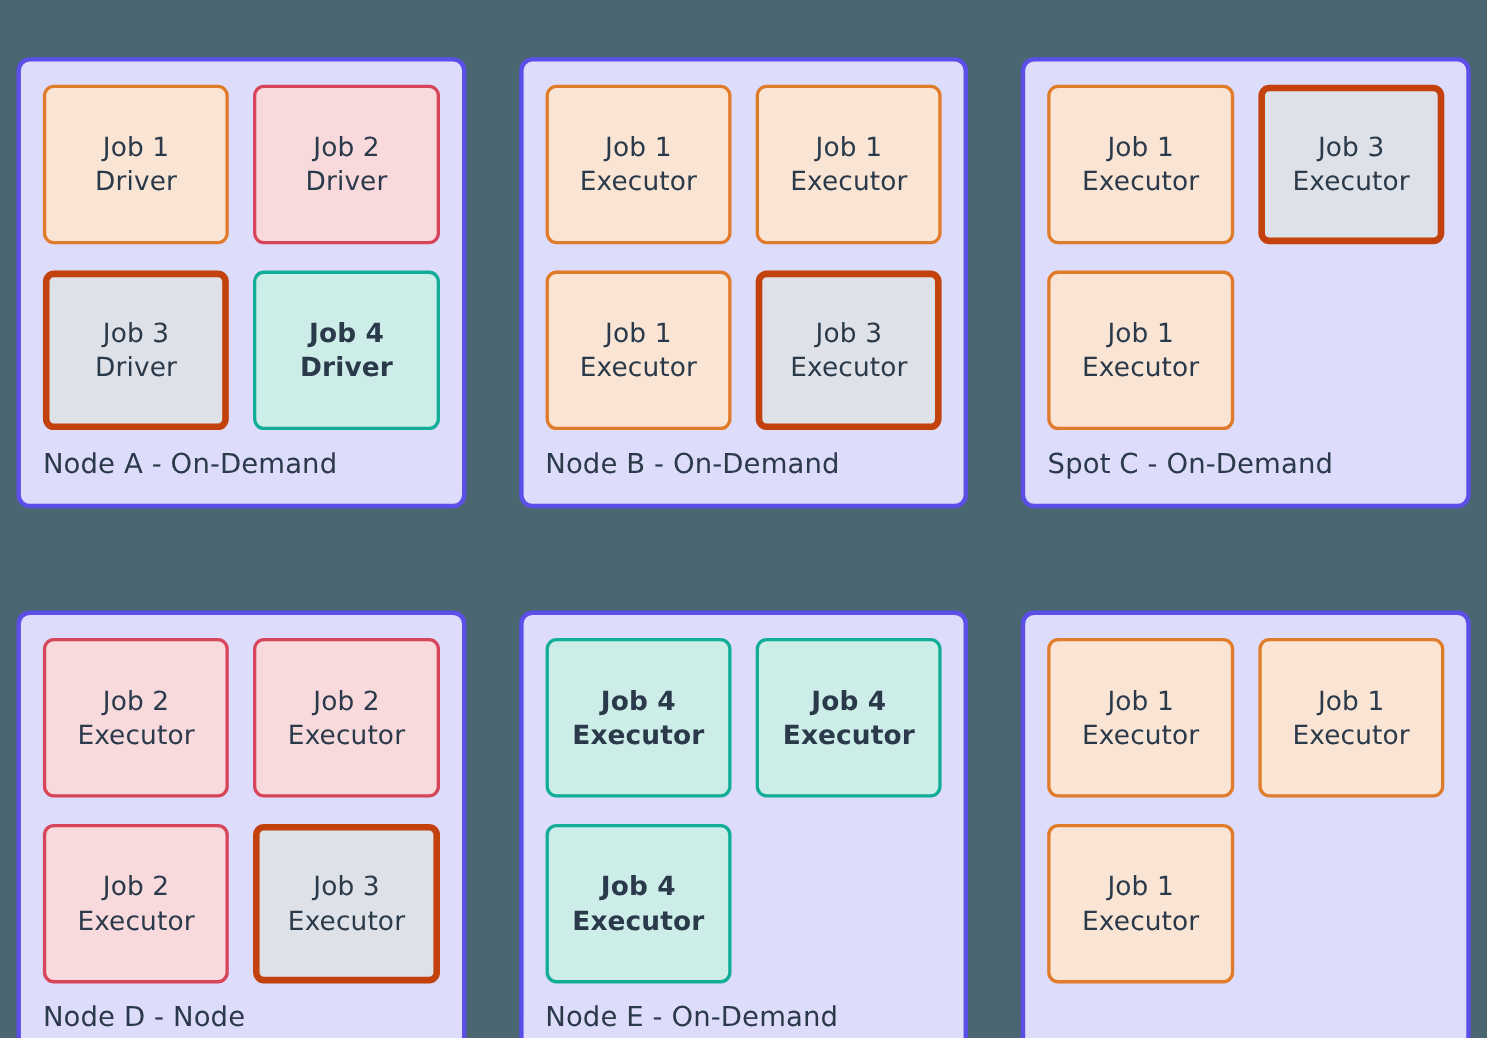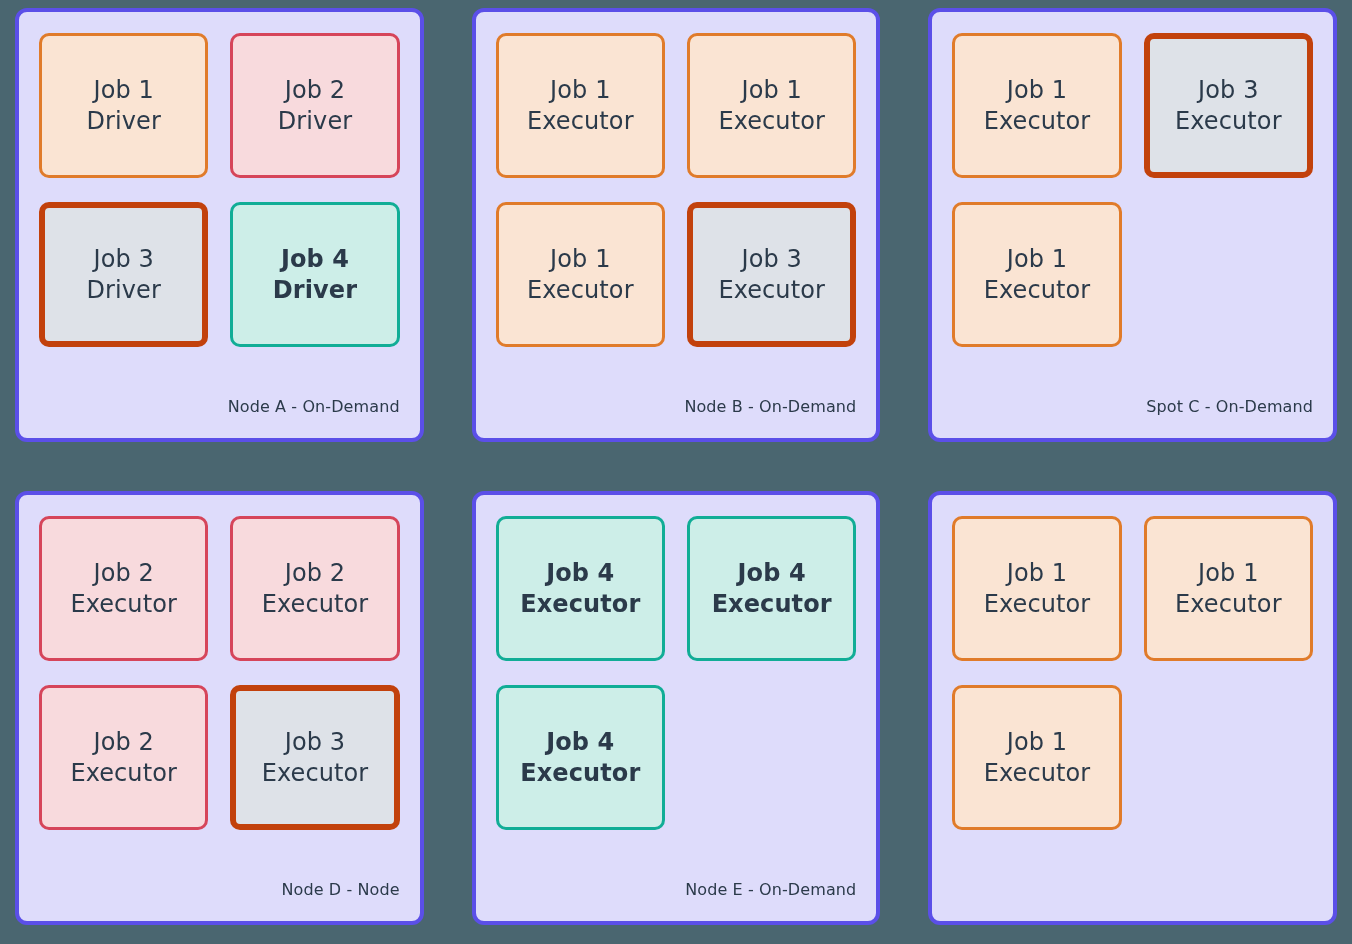--- a/index.html
+++ b/index.html
@@ -28,20 +28,21 @@
 
   .node {
     box-sizing: border-box;
     border: 4px solid #5b4fe8;
     border-radius: 12px;
     background: #dedcfb;
     display: flex;
     flex-direction: column;
     padding: 21px 20px 0 20px;
     position: relative;
+    margin-top: 44px;
   }
 
   .slot-grid {
     display: grid;
     grid-template-columns: repeat(2, 1fr);
     grid-template-rows: repeat(2, 145px);
     column-gap: 22px;
     row-gap: 24px;
   }
 
@@ -69,22 +70,22 @@
   }
 
   
   .job-1 { border: 3px solid #e07b2a; background: #fae4d3; }
   .job-2 { border: 3px solid #d6455a; background: #f8dadd; }
   .job-3 { border: 6px solid #c2410c; background: #dee2e8; }
   .job-4 { border: 3px solid #11ad96; background: #cdeee8; font-weight: bold; }
 
   .node-label {
     margin-top: auto;
-    text-align: right;
-    font-size: 16px;
+    text-align: left;
+    font-size: 25px;
     color: #2b3a4a;
     padding-bottom: 22px;
     padding-top: 16px;
     letter-spacing: 0.1px;
   }
 </style>
 </head>
 <body>
 
 <div id="cluster-grid">

